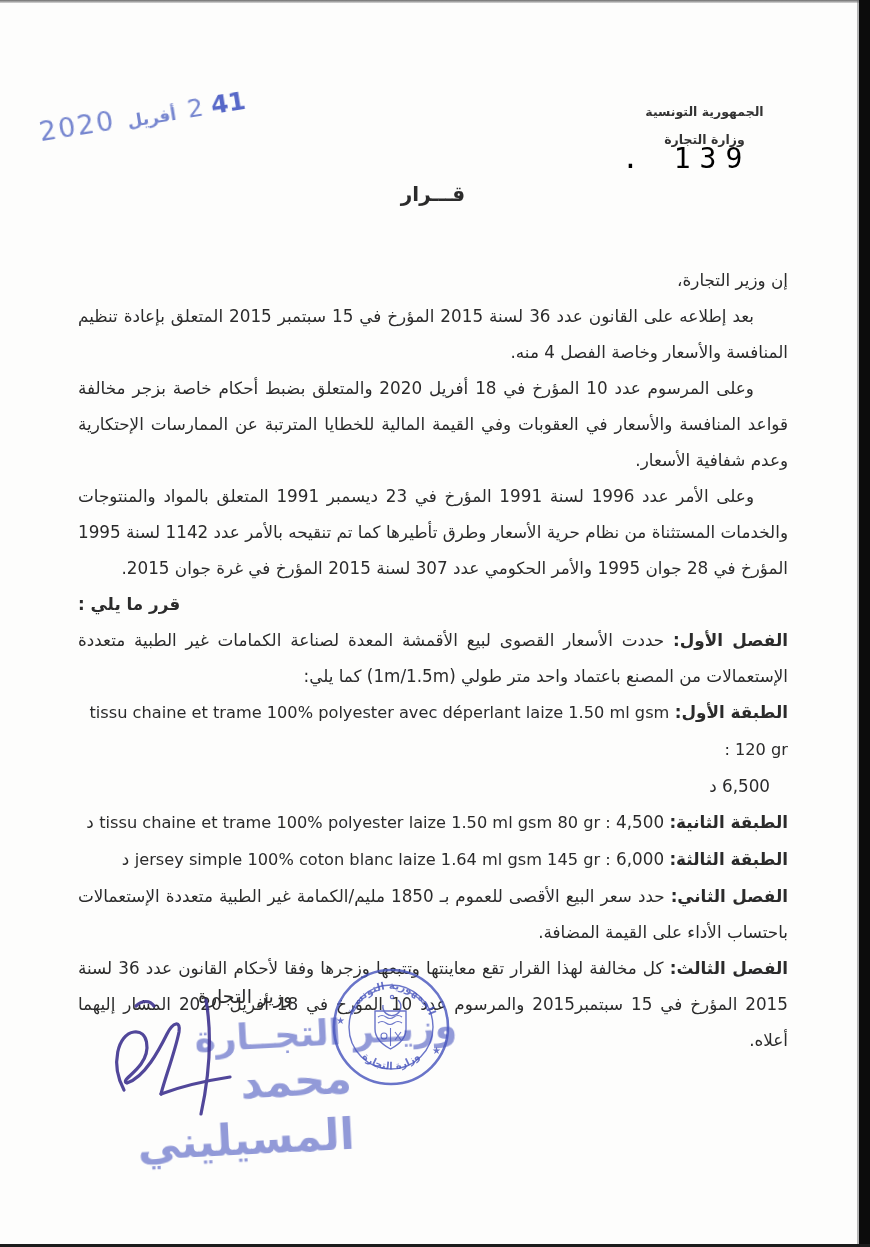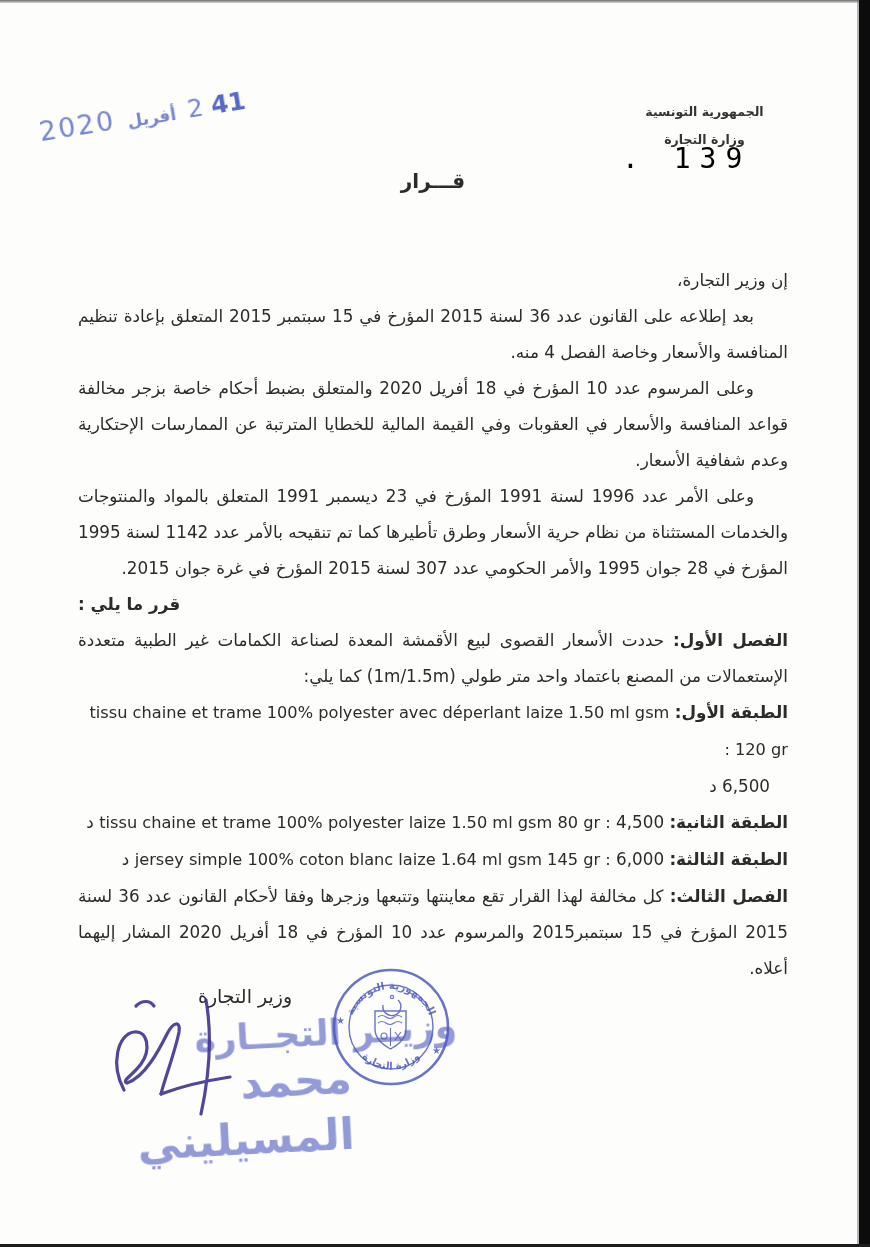--- a/index.html
+++ b/index.html
@@ -31,21 +31,21 @@
     direction:rtl;font-size:12.5px;font-weight:bold;line-height:28px;color:#333;
   }
   
   .ref-number{
     position:absolute;left:622px;top:142px;direction:ltr;
     font-family:"DejaVu Sans Mono",monospace;font-size:28px;letter-spacing:9px;
     color:#000000;filter:blur(.3px);
   }
 
   .doc-title{
-    position:absolute;left:78px;right:82px;top:169px;text-align:center;
+    position:absolute;left:78px;right:82px;top:182px;text-align:center;
     direction:rtl;font-size:20px;font-weight:bold;letter-spacing:1px;
   }
 
   .body{
     position:absolute;left:78px;right:82px;top:262px;
     direction:rtl;text-align:justify;font-size:16.8px;line-height:36px;
   }
   .body p{margin:0;}
   .body p.indent{text-indent:34px;}
   .body p.decision{text-align:left;font-weight:bold;}
@@ -102,20 +102,21 @@
 
     <p class="article"><strong>الفصل الأول:</strong> <span>حددت الأسعار القصوى لبيع الأقمشة المعدة لصناعة الكمامات غير الطبية متعددة الإستعمالات من المصنع باعتماد واحد متر طولي (1m/1.5m) كما يلي:</span></p>
 
     <p class="layer"><strong>الطبقة الأول:</strong> <span class="latin">tissu chaine et trame 100% polyester avec déperlant laize 1.50 ml gsm 120 gr :</span></p>
     <p class="price">6,500 د</p>
 
     <p class="layer"><strong>الطبقة الثانية:</strong> <span class="latin">tissu chaine et trame 100% polyester laize 1.50 ml gsm 80 gr :</span> <span>4,500 د</span></p>
 
     <p class="layer"><strong>الطبقة الثالثة:</strong> <span class="latin">jersey simple 100% coton blanc laize 1.64 ml gsm 145 gr :</span> <span>6,000 د</span></p>
 
+    <p class="article"><strong>الفصل الثاني:</strong> <span>حدد سعر البيع الأقصى للعموم بـ 1850 مليم/الكمامة غير الطبية متعددة الإستعمالات باحتساب الأداء على القيمة المضافة.</span></p>
 
     <p class="article"><strong>الفصل الثالث:</strong> <span>كل مخالفة لهذا القرار تقع معاينتها وتتبعها وزجرها وفقا لأحكام القانون عدد 36 لسنة 2015 المؤرخ في 15 سبتمبر2015 والمرسوم عدد 10 المؤرخ في 18 أفريل 2020 المشار إليهما أعلاه.</span></p>
   </div>
 
   <div class="sig-title">وزير التجارة</div>
 
   <div class="sig-stamp">
     <div class="l1">وزيــر التجــارة</div>
     <div class="l2">محمد المسيليني</div>
   </div>

